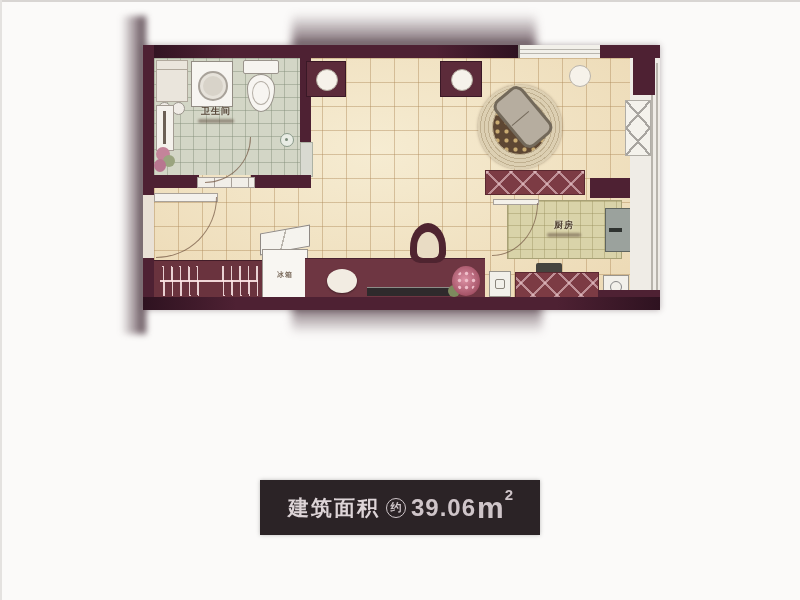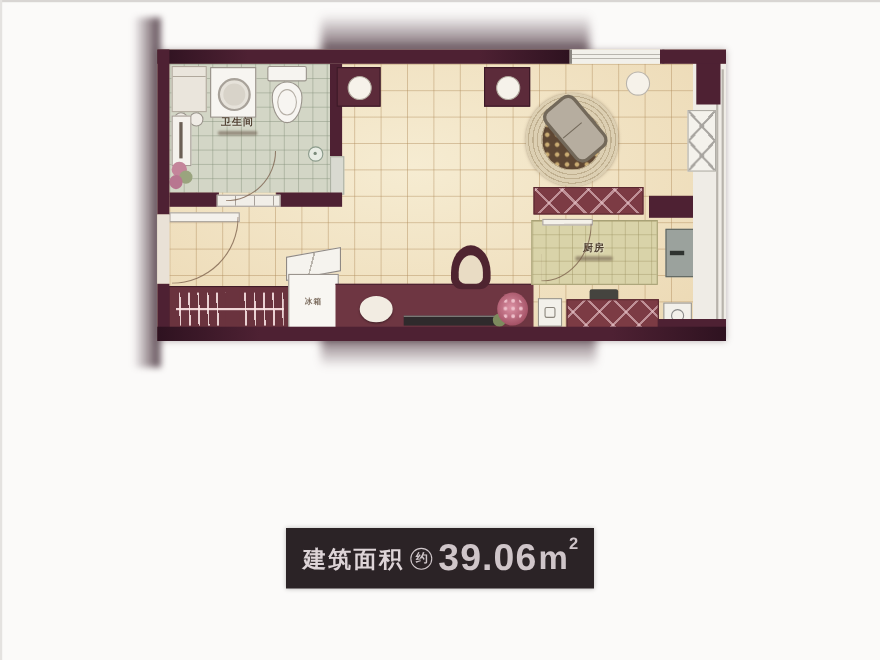--- a/index.html
+++ b/index.html
@@ -158,21 +158,21 @@
     border-radius:9px;transform:rotate(-40deg);}
   .armchair::after{content:"";position:absolute;left:1px;top:26px;width:22px;height:1px;background:#73695a;}
 
   
   .xcab{background-color:var(--cabinet,#7c3b44);border:1px solid #5a2830;
     background-image:
       repeating-linear-gradient(45deg,transparent 0 15px,rgba(235,200,205,.6) 15px 17px),
       repeating-linear-gradient(-45deg,transparent 0 15px,rgba(235,200,205,.6) 15px 17px);}
   .kcab-top{left:342px;top:125px;width:98px;height:23px;}
   .kcab-bottom{left:372px;top:227px;width:82px;height:28px;}
-  .kfloor{left:340px;top:155px;width:113px;height:57px;background:var(--counter,#d9d3a9);
+  .kfloor{left:364px;top:155px;width:113px;height:57px;background:var(--counter,#d9d3a9);
     border:1px solid #a8a176;
     background-image:
       linear-gradient(to right,rgba(150,140,90,.4) 1px,transparent 1px),
       linear-gradient(to bottom,rgba(150,140,90,.4) 1px,transparent 1px);
     background-size:12px 12px;}
   .kdoor{left:350px;top:154px;width:44px;height:4px;background:#f4f1ea;border:1px solid #a8a19a;}
   .kapp{left:462px;top:163px;width:25px;height:42px;background:#9ba29d;border:1px solid #5f6560;}
   .kapp::after{content:"";position:absolute;left:3px;top:19px;width:13px;height:4px;background:#2f3330;}
   .kdark{left:393px;top:218px;width:26px;height:12px;background:#45443f;border-radius:2px;}
   .ksink{left:346px;top:226px;width:20px;height:24px;background:#f2f0ea;border:1px solid #9a958c;}
@@ -194,21 +194,21 @@
   .blk-mid{left:447px;top:133px;width:40px;height:20px;}
   .blk-br{left:455px;top:245px;width:62px;height:20px;}
 
   
   .area-bar{left:260px;top:480px;width:280px;height:55px;background:var(--bar-bg,#2b2326);
     display:flex;align-items:center;justify-content:center;box-shadow:0 0 4px rgba(0,0,0,.25);}
   .ab-prefix{font-weight:700;font-size:21px;color:var(--bar-text,#ddd4d7);letter-spacing:2px;font-family:Liberation Mono, monospace;}
   .ab-approx{width:18px;height:18px;border:1.5px solid #cfc6ca;border-radius:50%;
     display:inline-flex;align-items:center;justify-content:center;
     font-size:11px;font-weight:700;color:#cfc6ca;margin:0 5px 0 6px;}
-  .ab-value{font-weight:700;font-size:34px;color:#cfc5c9;letter-spacing:1px;}
+  .ab-value{font-weight:700;font-size:24px;color:#cfc5c9;letter-spacing:1px;}
   .ab-unit{font-weight:700;font-size:30px;color:#cfc5c9;margin-left:1px;}
   .ab-sup{font-weight:700;font-size:15px;color:#cfc5c9;position:relative;top:-13px;left:1px;}
 </style>
 </head>
 <body>
 
 <div class="abs edge-top"></div>
 <div class="abs edge-left"></div>
 <div class="abs smear smear-left"></div>
 <div class="abs smear smear-top"></div>

